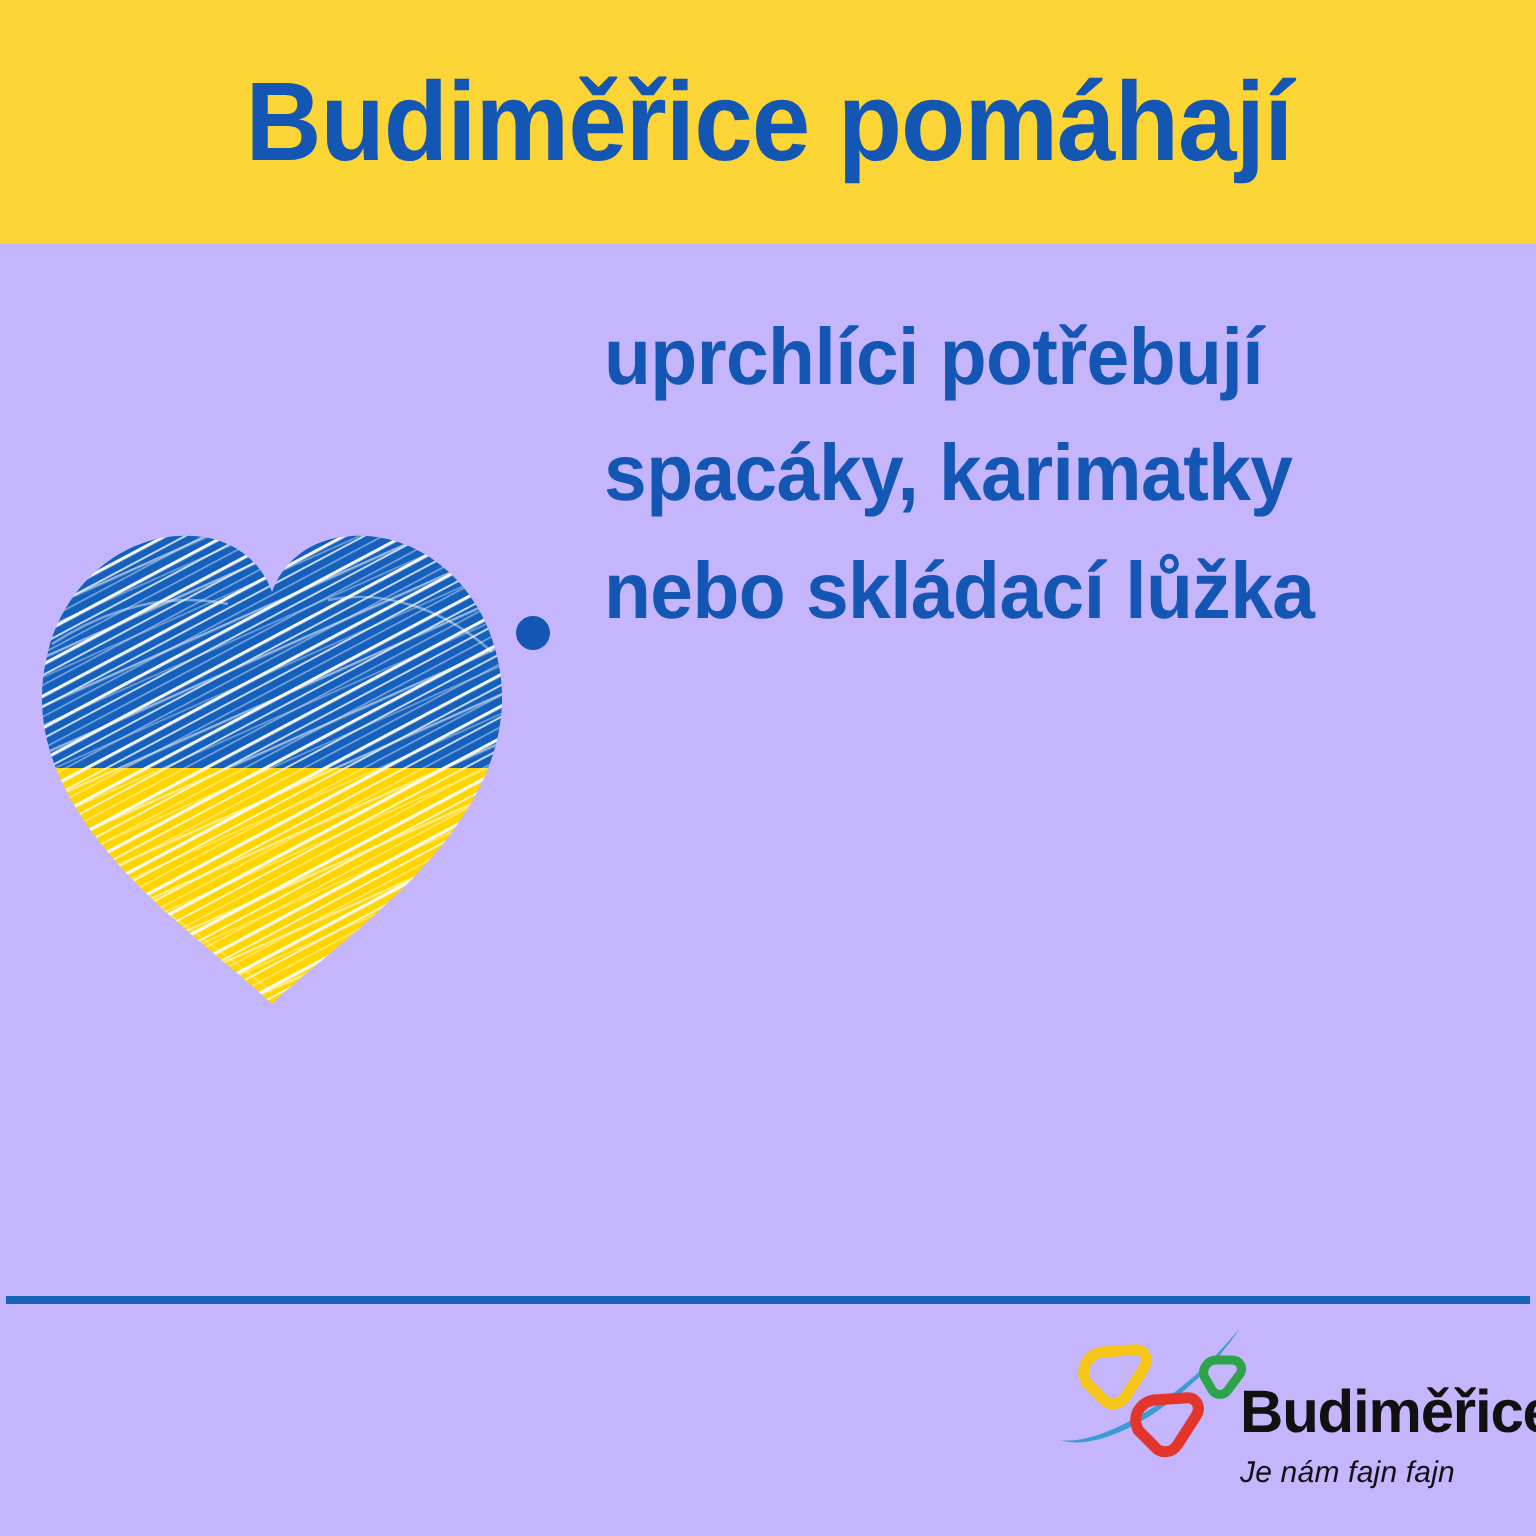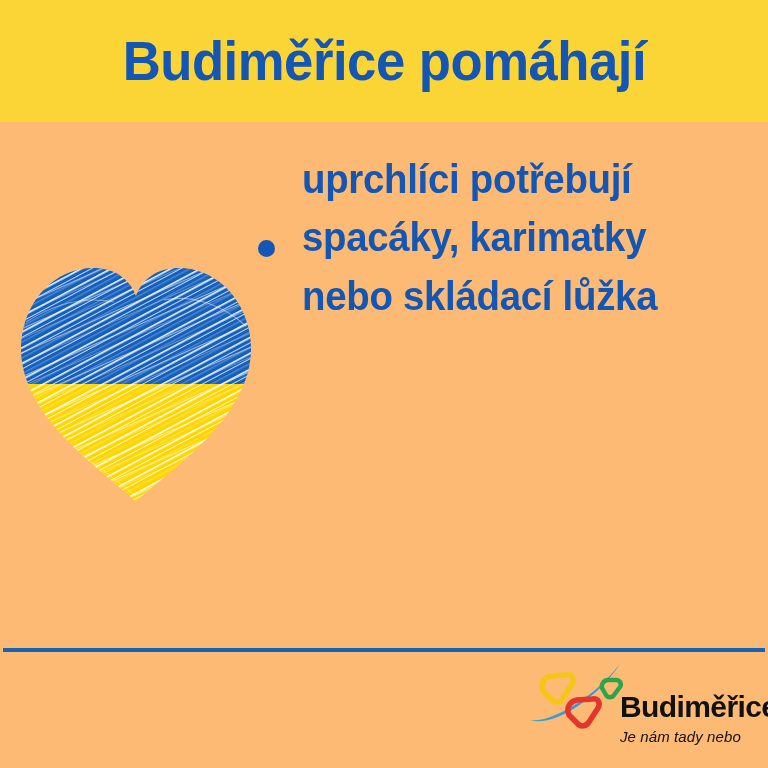--- a/index.html
+++ b/index.html
@@ -9,21 +9,21 @@
     height: 768px;
     overflow: hidden;
     background: #ffffff;
     font-family: "Liberation Sans", sans-serif;
   }
 
   #poster {
     position: relative;
     width: 768px;
     height: 768px;
-    background: #fdba74;
+    background: #c4b5fd;
     overflow: hidden;
   }
 
   
   .header-band {
     position: absolute;
     left: 0;
     top: 0;
     width: 768px;
     height: 122px;
@@ -59,21 +59,21 @@
   .bullets {
     position: absolute;
     left: 258px;
     top: 150px;
     width: 470px;
   }
 
   .bullet-item {
     position: relative;
     display: flex;
-    align-items: center;
+    align-items: flex-end;
     margin-bottom: 10px;
   }
 
   .bullet-dot {
     flex: 0 0 auto;
     width: 17px;
     height: 17px;
     border-radius: 50%;
     background: #1456b4;
     margin-top: 21px;
@@ -254,18 +254,18 @@
                  L 64,37
                  C 70,36 73,41 70,46
                  L 61,60
                  C 58,65 52,65 49,61
                  L 41,53 Z" fill="none" stroke="#e3352b" stroke-width="5.5" stroke-linejoin="round"></path>
       </svg>
     </div>
 
     <div class="logo-wordmark">
       <div class="logo-name">Budiměřice</div>
-      <div class="logo-tagline">Je nám tady nebo</div>
+      <div class="logo-tagline">Je nám fajn fajn</div>
     </div>
 
   </div>
 
 </div>
 
 </body></html>

